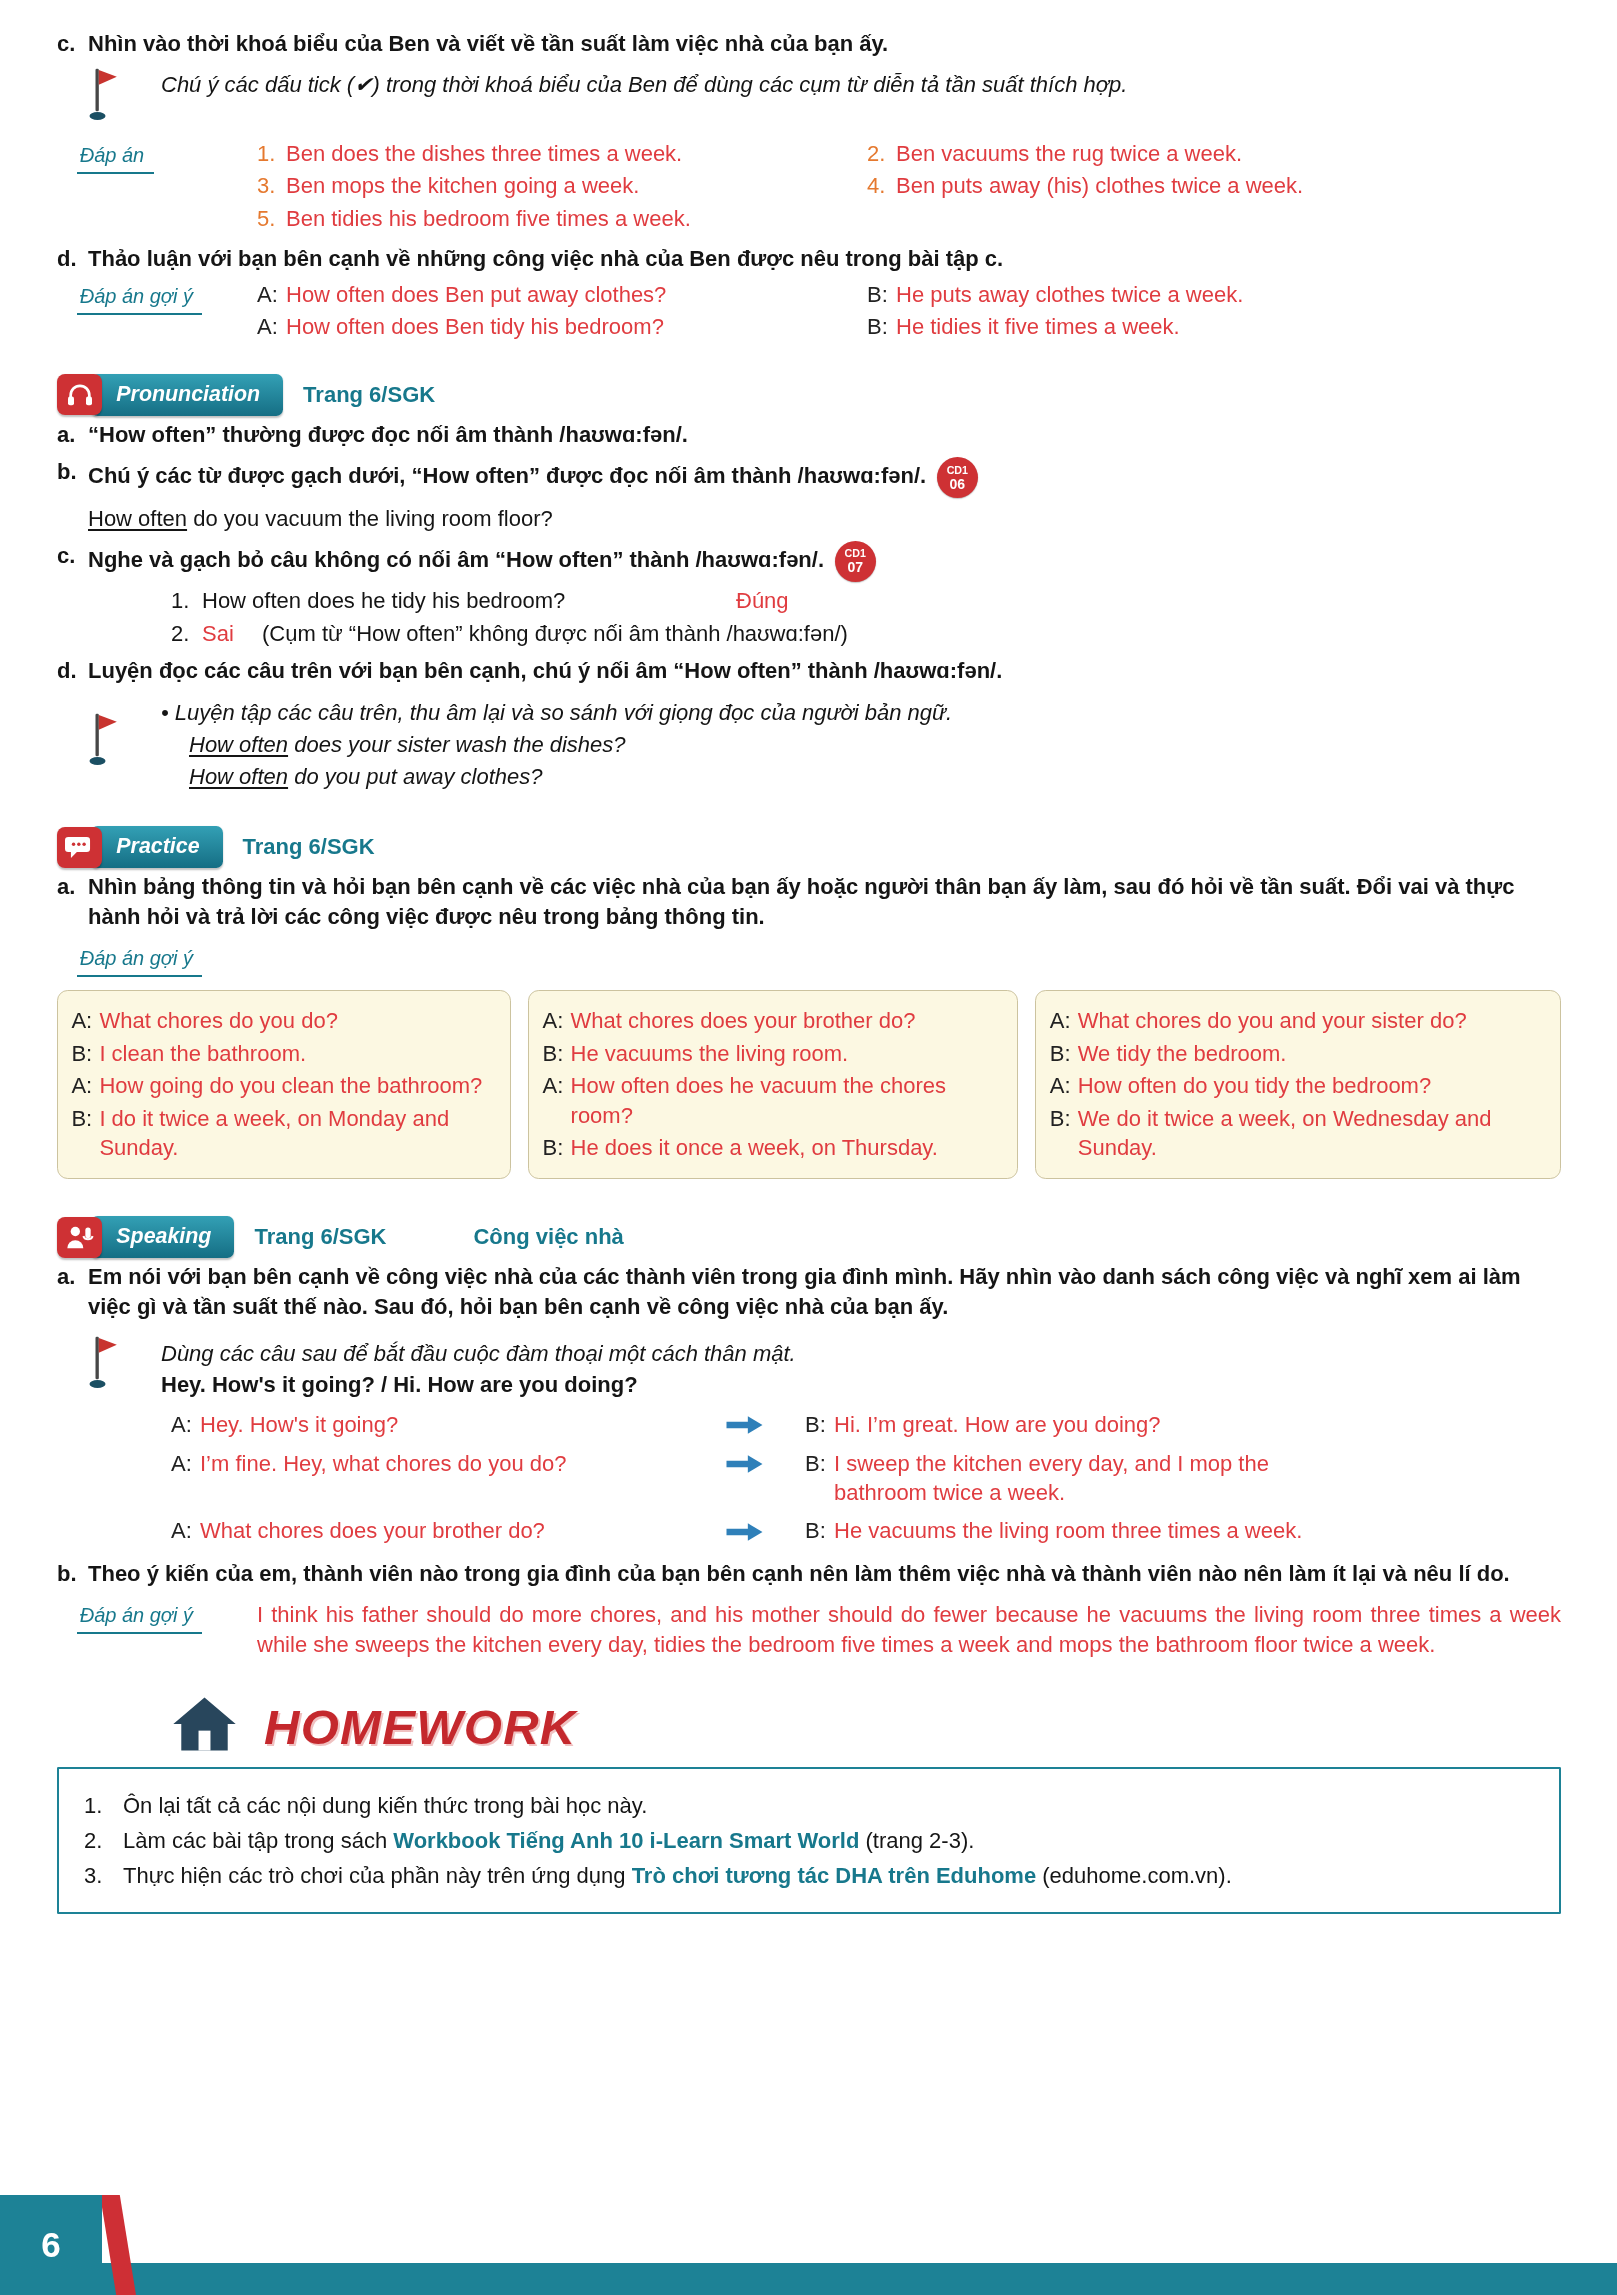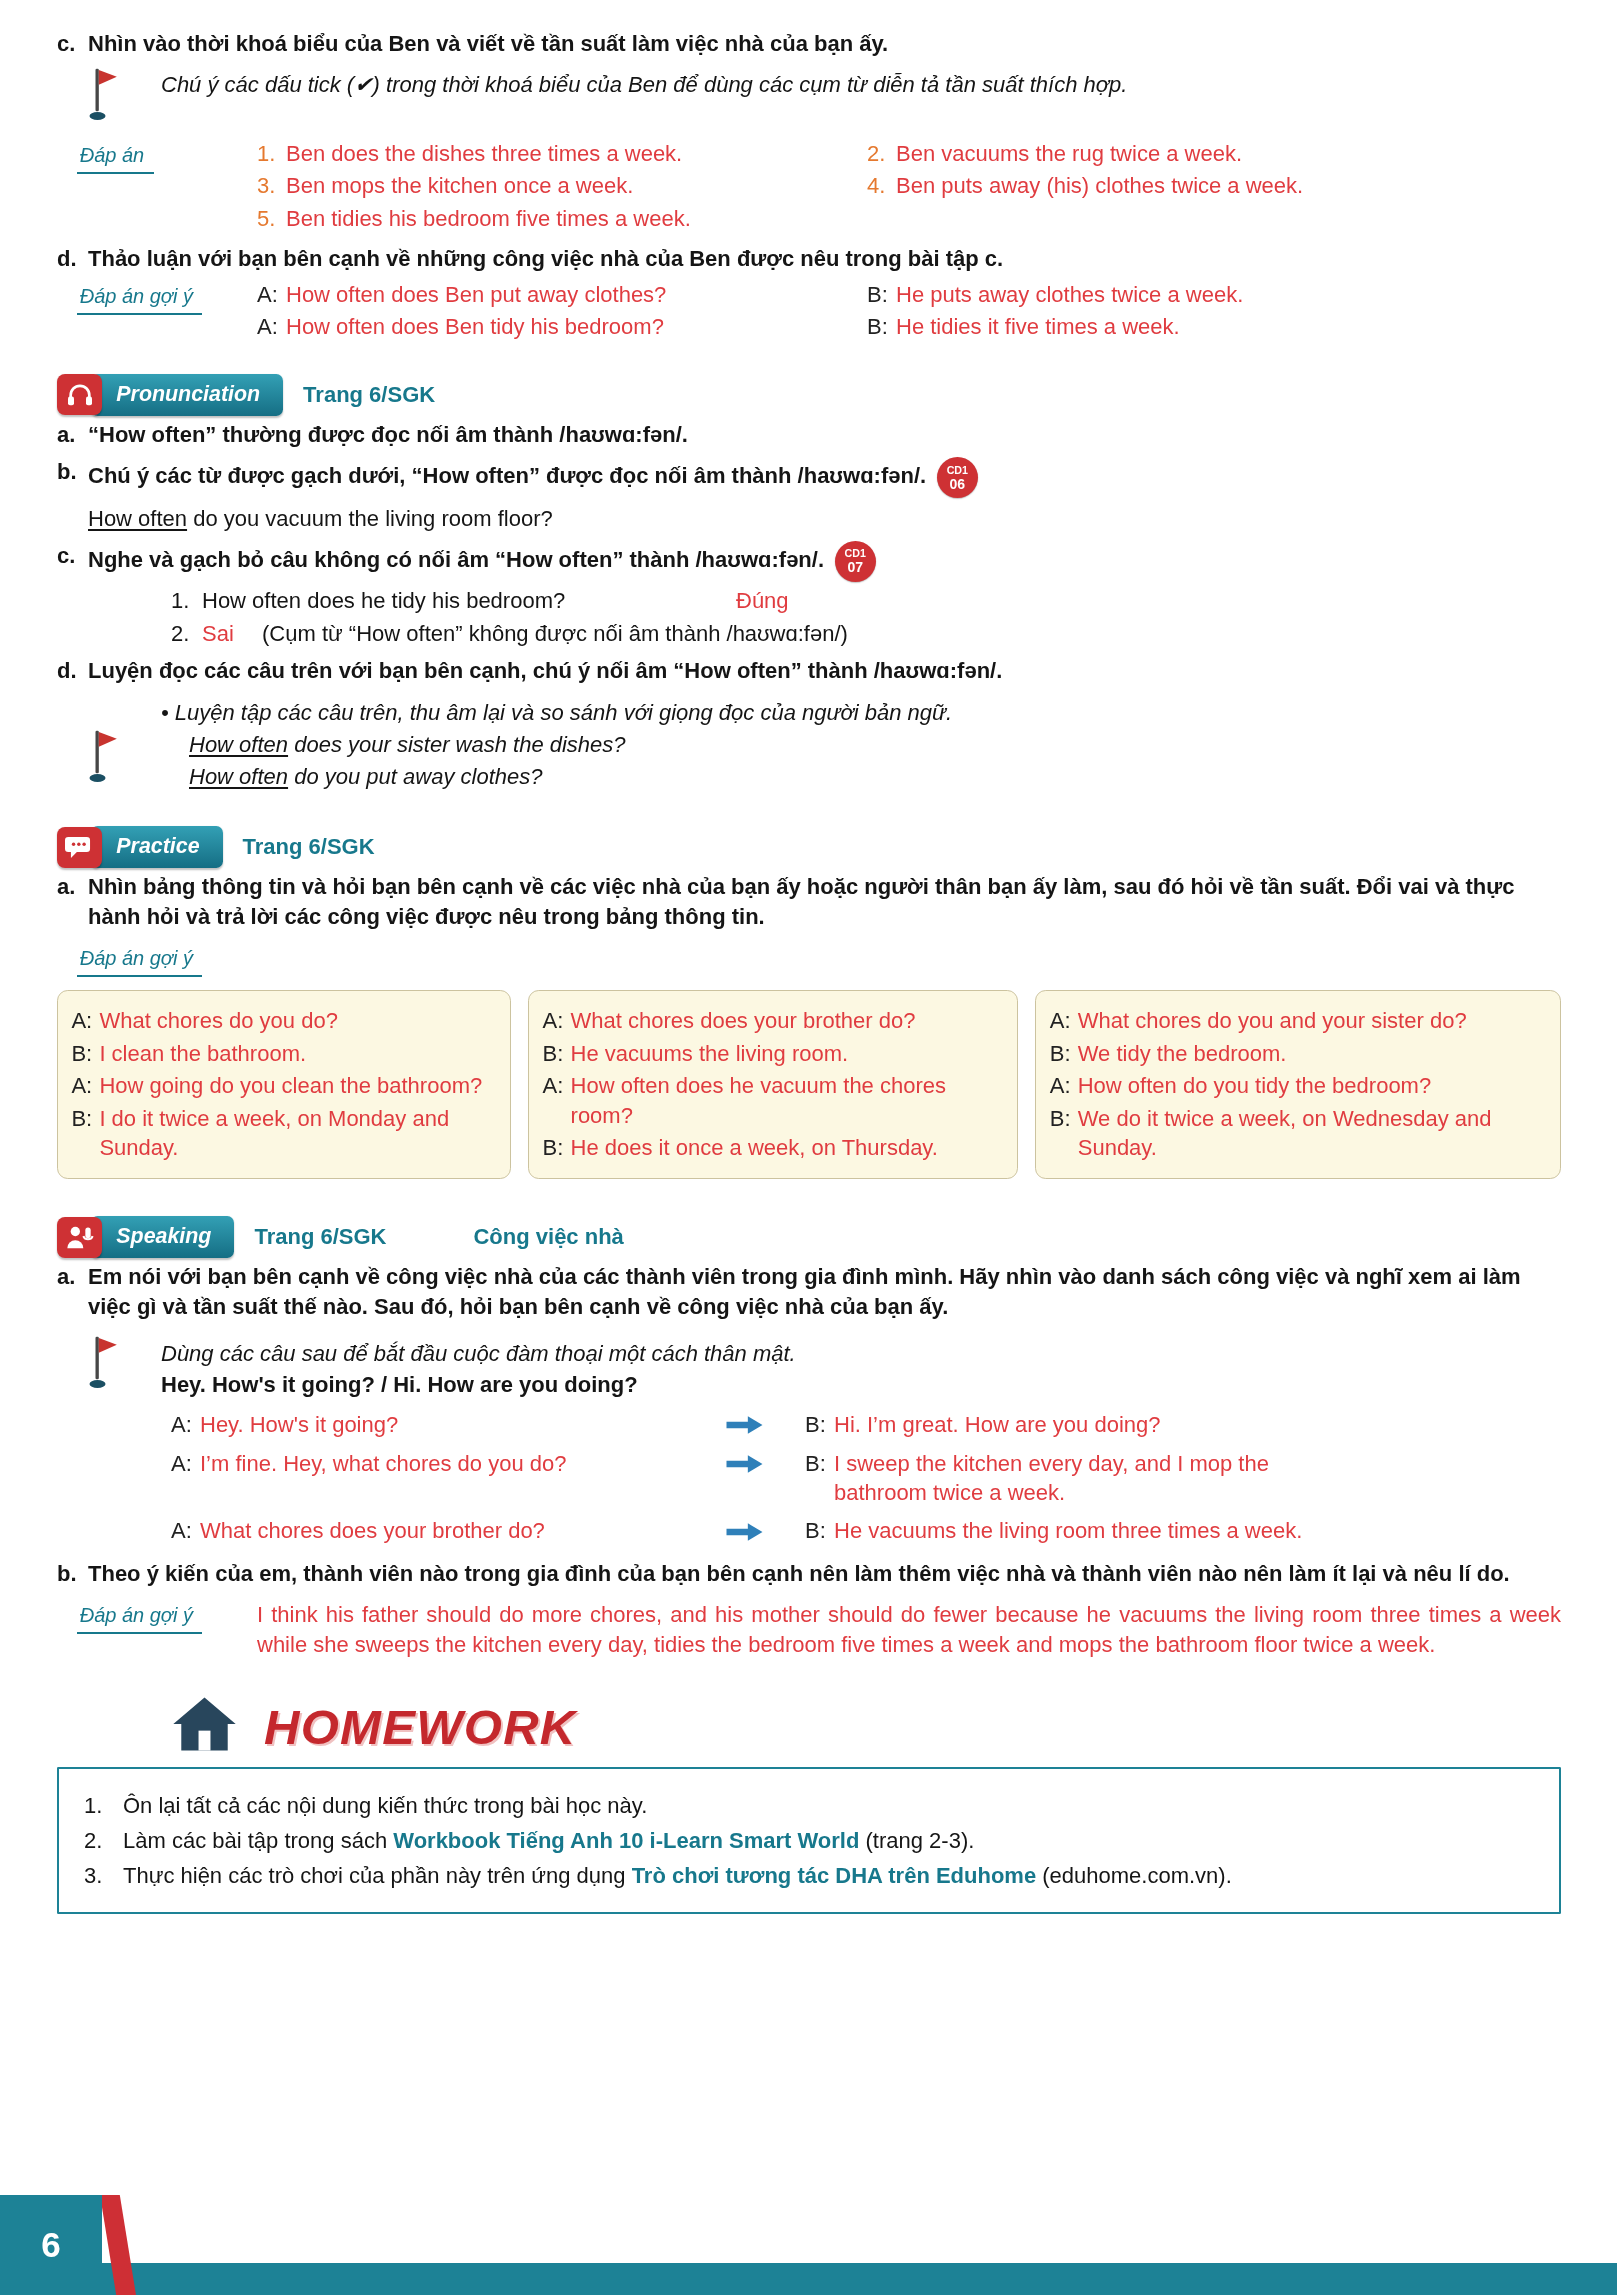--- a/index.html
+++ b/index.html
@@ -49,21 +49,21 @@
   .badge-ref{color:#17788c;font-weight:bold;margin-left:20px}
   .badge-topic{color:#17788c;font-weight:bold;margin-left:87px}
 
   
   .example-b{margin-left:31px;margin-top:5.3px}
   .pc-item{display:flex;margin-left:114px;margin-top:4px}
   .pc-num{flex:0 0 31px}
   .pc-sent{flex:0 0 534px}
   .pc-result{flex:0 0 60px}
   .pc-note{flex:1}
-  .tips-row{display:flex;align-items:flex-end;margin-left:29px;margin-top:6.7px}
+  .tips-row{display:flex;align-items:center;margin-left:29px;margin-top:6.7px}
   .tips{padding-top:2.7px}
   .tip{font-style:italic;margin-top:2.7px}
   .tip-ex{font-style:italic;margin-left:28px;margin-top:2.7px}
 
   
   .boxes{display:flex;gap:17.4px;margin-top:13.4px}
   .pbox{background:#fcf8e2;border:1.3px solid #ccc39f;border-radius:10.7px;padding:12px 13.4px;font-size:22px}
   .pbox-1{flex:0 0 425px}
   .pbox-2{flex:0 0 461px}
   .pbox-3{flex:1}
@@ -135,21 +135,21 @@
       <div class="ans-item">
           <span class="ans-num">1.</span>
           <span class="red">Ben does the dishes three times a week.</span>
         </div>
       <div class="ans-item">
           <span class="ans-num">2.</span>
           <span class="red">Ben vacuums the rug twice a week.</span>
         </div>
       <div class="ans-item">
           <span class="ans-num">3.</span>
-          <span class="red">Ben mops the kitchen once a week.</span>
+          <span class="red">Ben mops the kitchen going a week.</span>
         </div>
       <div class="ans-item">
           <span class="ans-num">4.</span>
           <span class="red">Ben puts away (his) clothes twice a week.</span>
         </div>
       <div class="ans-item">
           <span class="ans-num">5.</span>
           <span class="red">Ben tidies his bedroom five times a week.</span>
         </div>
     </div>

